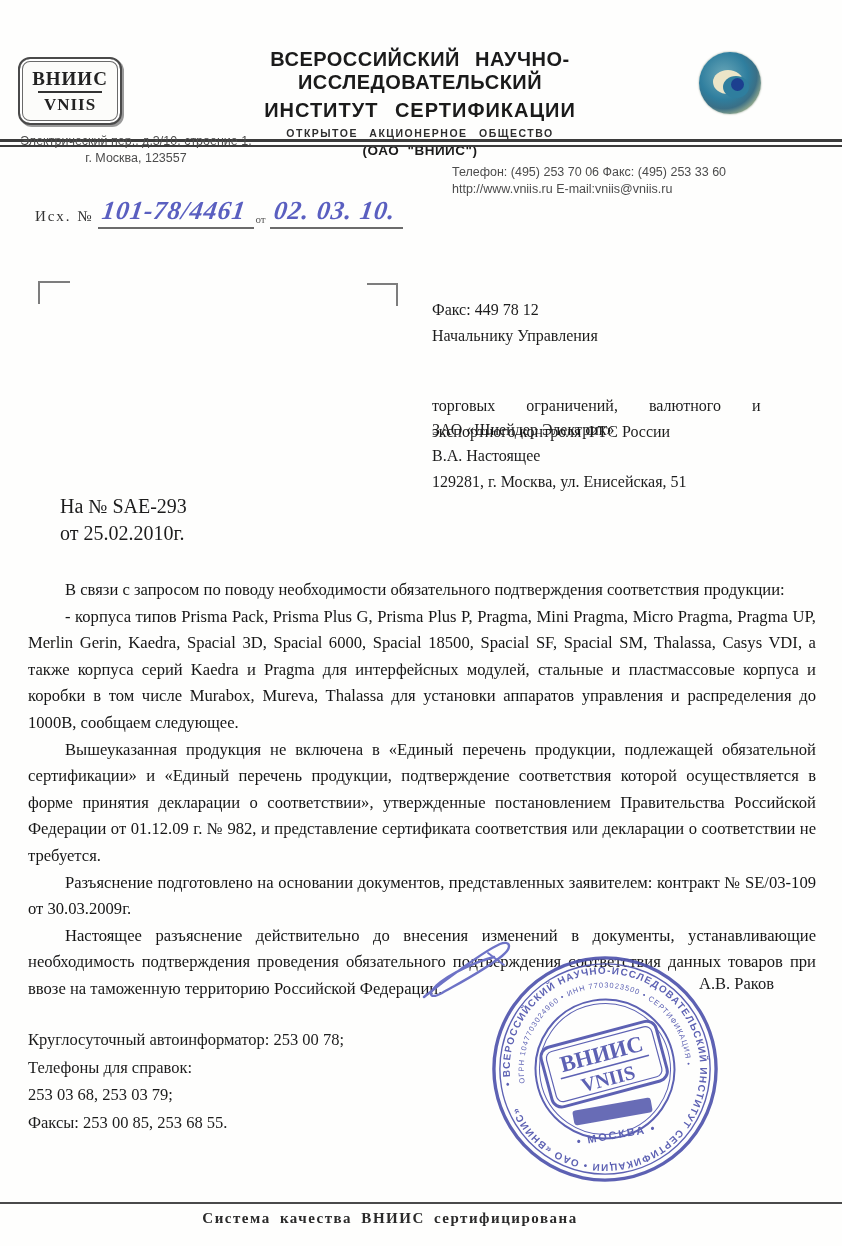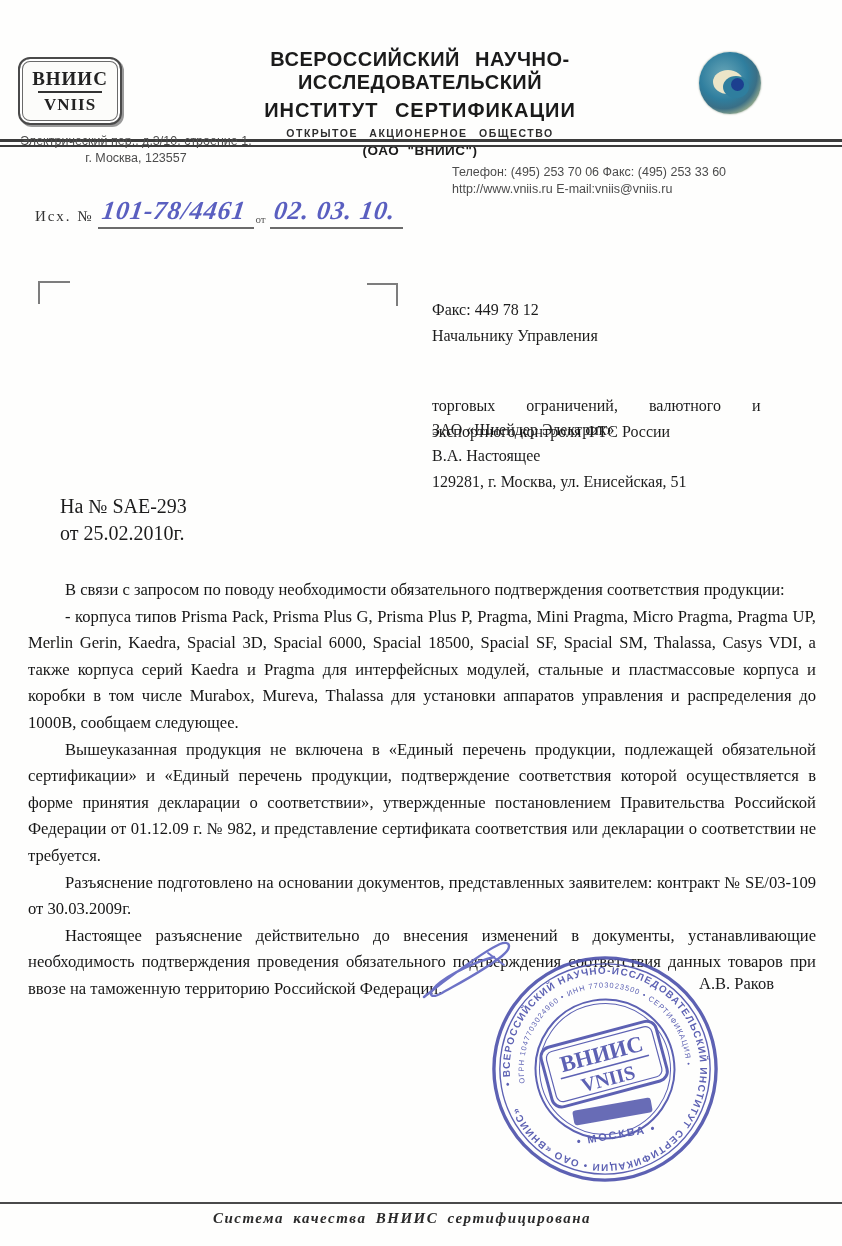--- a/index.html
+++ b/index.html
@@ -67,21 +67,21 @@
   .sig-label{position:absolute;left:30px;top:974px;font-size:16.5px;}
   .sig-name{position:absolute;left:699px;top:974px;font-size:16.5px;}
   .sig-svg{position:absolute;left:418px;top:935px;width:115px;height:72px;}
   
   .contacts{position:absolute;left:28px;top:1026px;font-size:16.5px;line-height:27.5px;}
   
   .stamp{position:absolute;left:486px;top:950px;width:238px;height:238px;opacity:.93;}
   
   .footer-rule{position:absolute;left:0;top:1202px;width:842px;border-top:2px solid #4a4a4a;}
   .footer-text{position:absolute;left:0;top:1210px;width:780px;text-align:center;
-    font-style:italic;font-weight:bold;font-size:15px;letter-spacing:1.5px;word-spacing:4px;color:#2a2a2a;padding-left:12px;}
+    font-weight:bold;font-size:15px;letter-spacing:1.5px;word-spacing:4px;color:#2a2a2a;}
 </style>
 </head>
 <body>
 
 <div class="page">
 
   <div class="logo-box">
     <div class="l1">ВНИИС</div>
     <div class="sep"></div>
     <div class="l2">VNIIS</div>
@@ -146,20 +146,26 @@
     <p>Разъяснение подготовлено на основании документов, представленных заявителем: контракт № SE/03-109 от 30.03.2009г.</p>
     <p>Настоящее разъяснение действительно до внесения изменений в документы, устанавливающие необходимость подтверждения проведения обязательного подтверждения соответствия данных товаров при ввозе на таможенную территорию Российской Федерации.</p>
   </div>
 
   <div class="sig-name">А.В. Раков</div>
   <svg class="sig-svg" viewBox="0 0 115 72">
     <path d="M6,62 C26,46 66,16 82,9 C92,5 95,12 84,21 C64,37 34,52 24,58 C13,64 9,60 18,51 C32,38 60,26 76,22" stroke="#6d72c6" stroke-width="2.4" fill="none" stroke-linecap="round"></path>
     <path d="M70,18 L86,30" stroke="#6d72c6" stroke-width="1.8" fill="none" stroke-linecap="round"></path>
   </svg>
 
+  <div class="contacts">
+    <div>Круглосуточный автоинформатор: 253 00 78;</div>
+    <div>Телефоны для справок:</div>
+    <div>253 03 68,  253 03 79;</div>
+    <div>Факсы: 253 00 85, 253 68 55.</div>
+  </div>
 
   <svg class="stamp" viewBox="0 0 240 240">
     <defs>
       <path id="ring-outer" d="M 120,120 m -96,0 a 96,96 0 1,1 192,0 a 96,96 0 1,1 -192,0"></path>
       <path id="ring-inner" d="M 120,120 m -82,0 a 82,82 0 1,1 164,0 a 82,82 0 1,1 -164,0"></path>
     </defs>
     <g transform="rotate(-10 120 120)">
       <circle cx="120" cy="120" r="112" fill="none" stroke="#5156ae" stroke-width="3.4"></circle>
       <circle cx="120" cy="120" r="106" fill="none" stroke="#5156ae" stroke-width="1.4"></circle>
       <circle cx="120" cy="120" r="70" fill="none" stroke="#5156ae" stroke-width="2"></circle>

